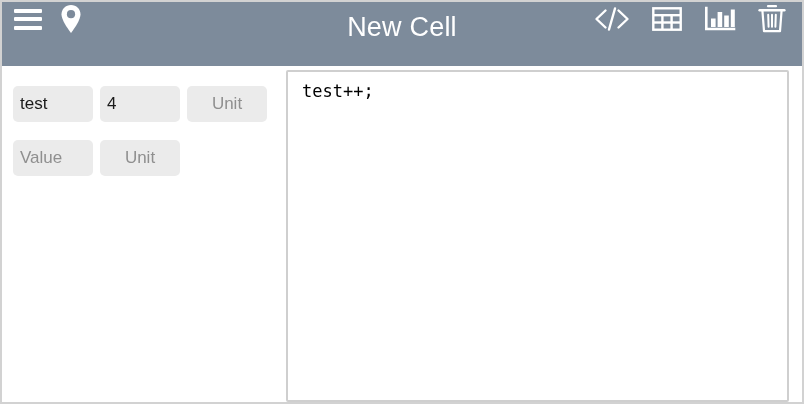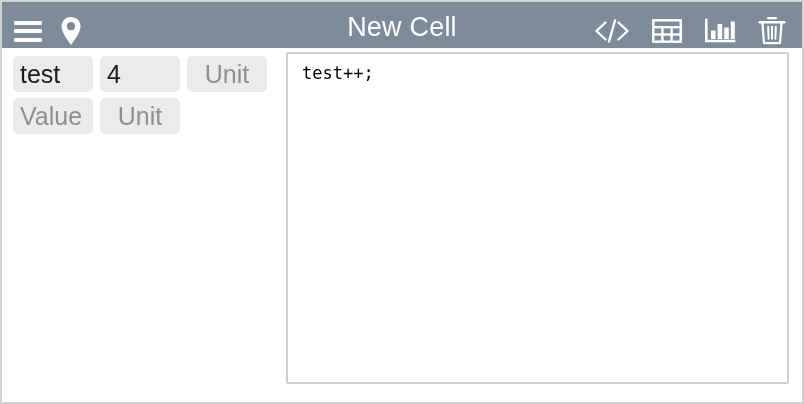--- a/index.html
+++ b/index.html
@@ -18,24 +18,24 @@
     height: 404px;
     box-sizing: border-box;
     border: 2px solid #d2d2d2;
     background: #ffffff;
     overflow: hidden;
   }
 
   
   .toolbar {
     position: relative;
-    height: 46px;
+    height: 64px;
     background: #7d8b9b;
     display: flex;
-    align-items: flex-end;
+    align-items: flex-start;
     box-sizing: border-box;
     padding: 0 14px 0 10px;
     gap: 36px;
   }
 
   .toolbar-left {
     display: flex;
     align-items: center;
     gap: 14px;
     z-index: 2;
@@ -116,23 +116,24 @@
 
   .field {
     background: #ebebeb;
     border: 0;
     border-radius: 5px;
     height: 36px;
     line-height: 36px;
     padding: 4px 7px;
     box-sizing: border-box;
     font-family: "Liberation Sans", sans-serif;
-    font-size: 25px;
+    font-size: 17px;
     color: #1a1a1a;
     outline: none;
+    margin-top: 12px;
   }
   .field.name  { width: 80px; }
   .field.value { width: 80px; }
   .field.unit  { width: 80px; text-align: center; }
 
   .field::placeholder {
     color: #8f8f8f;
     opacity: 1;
   }
 

